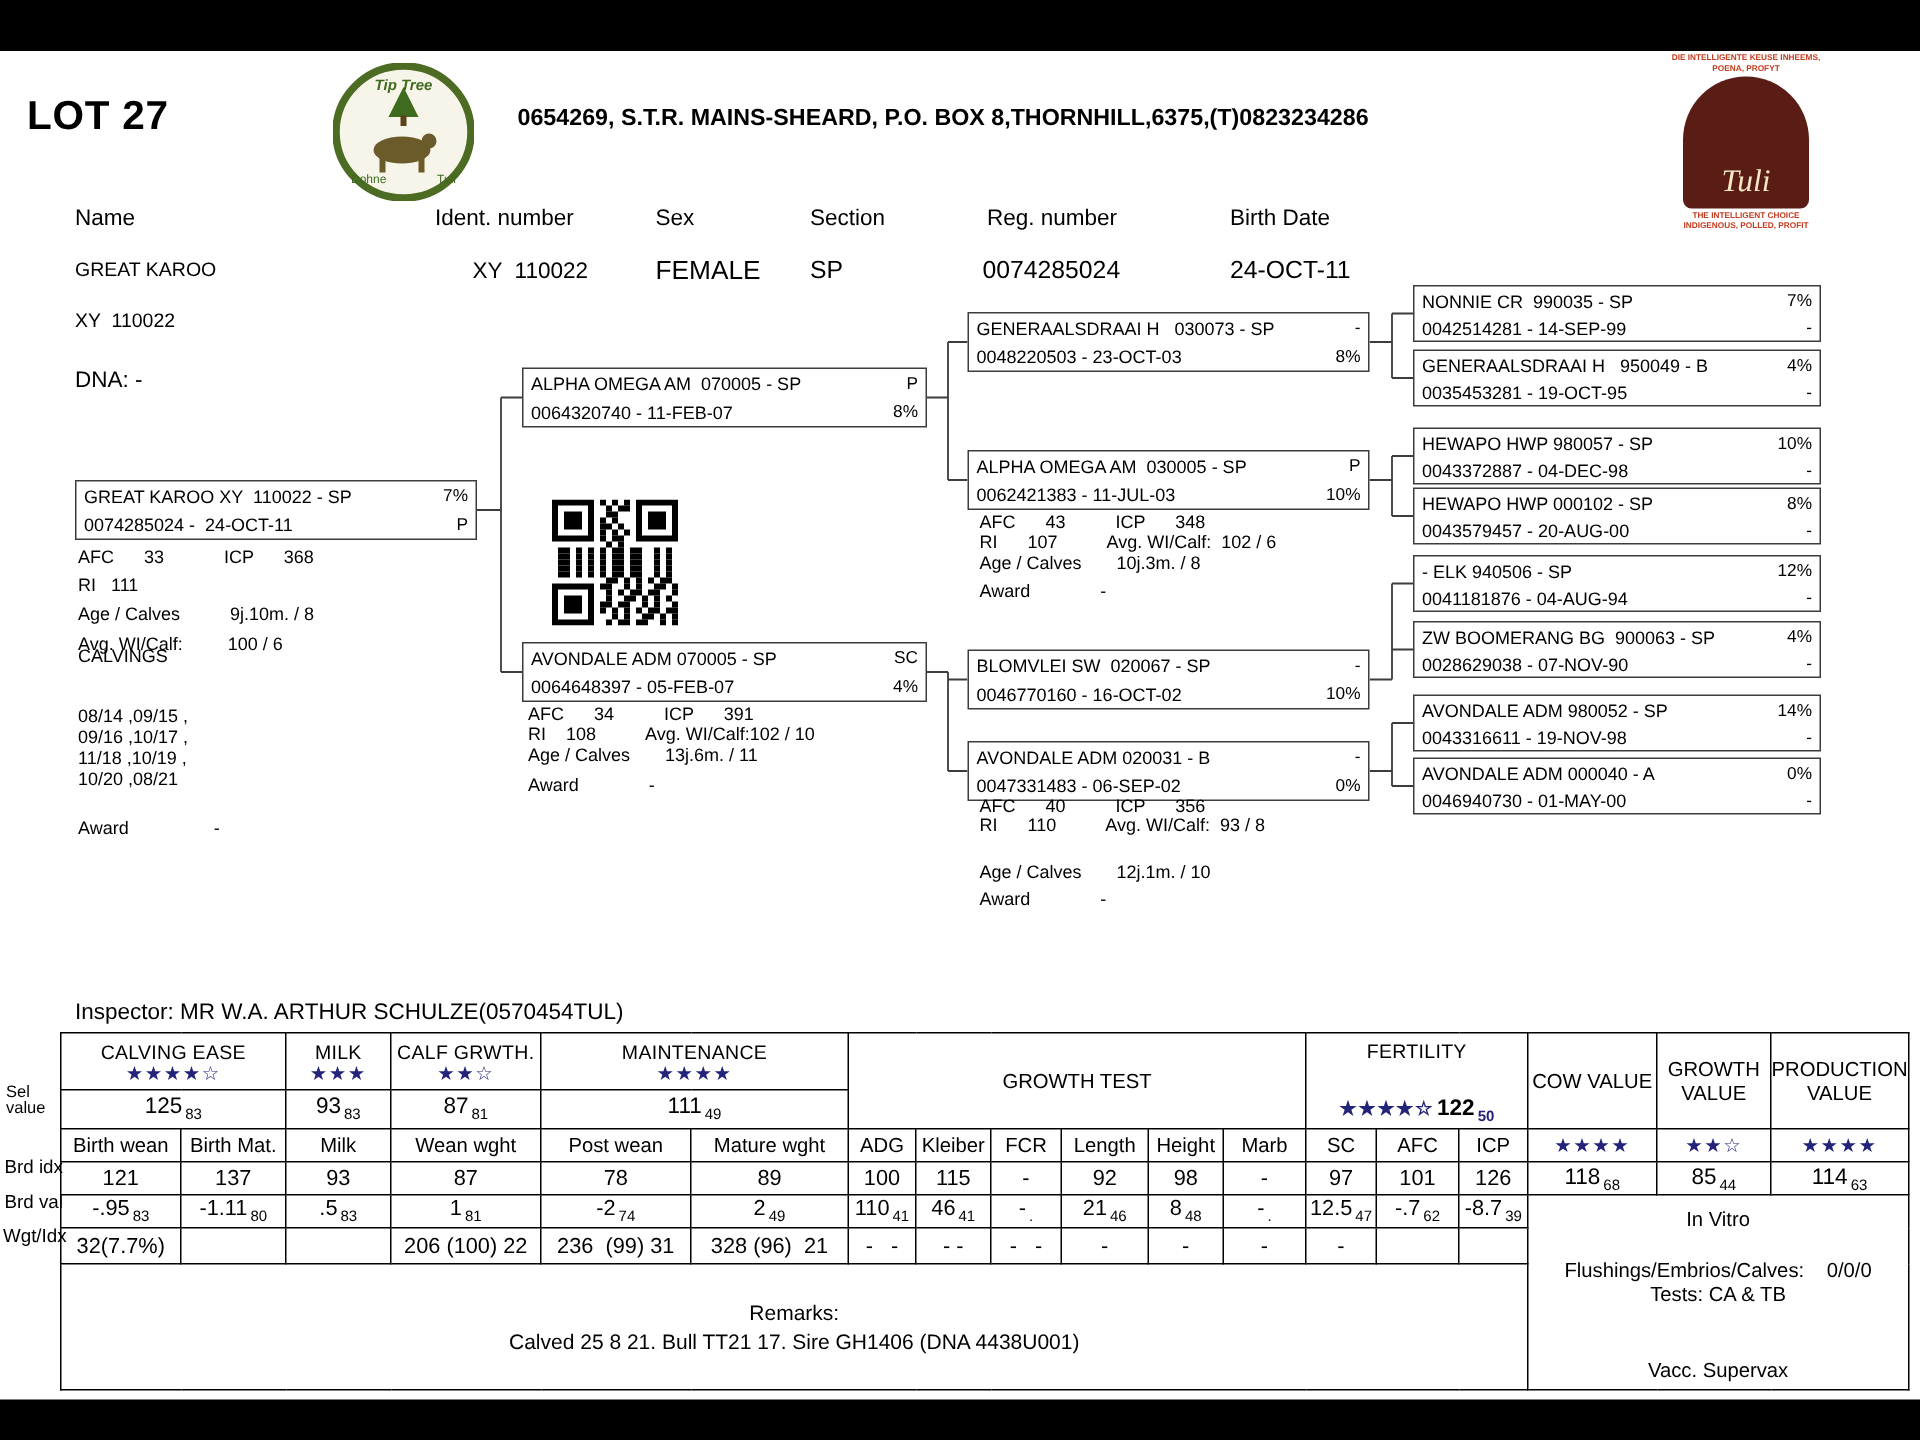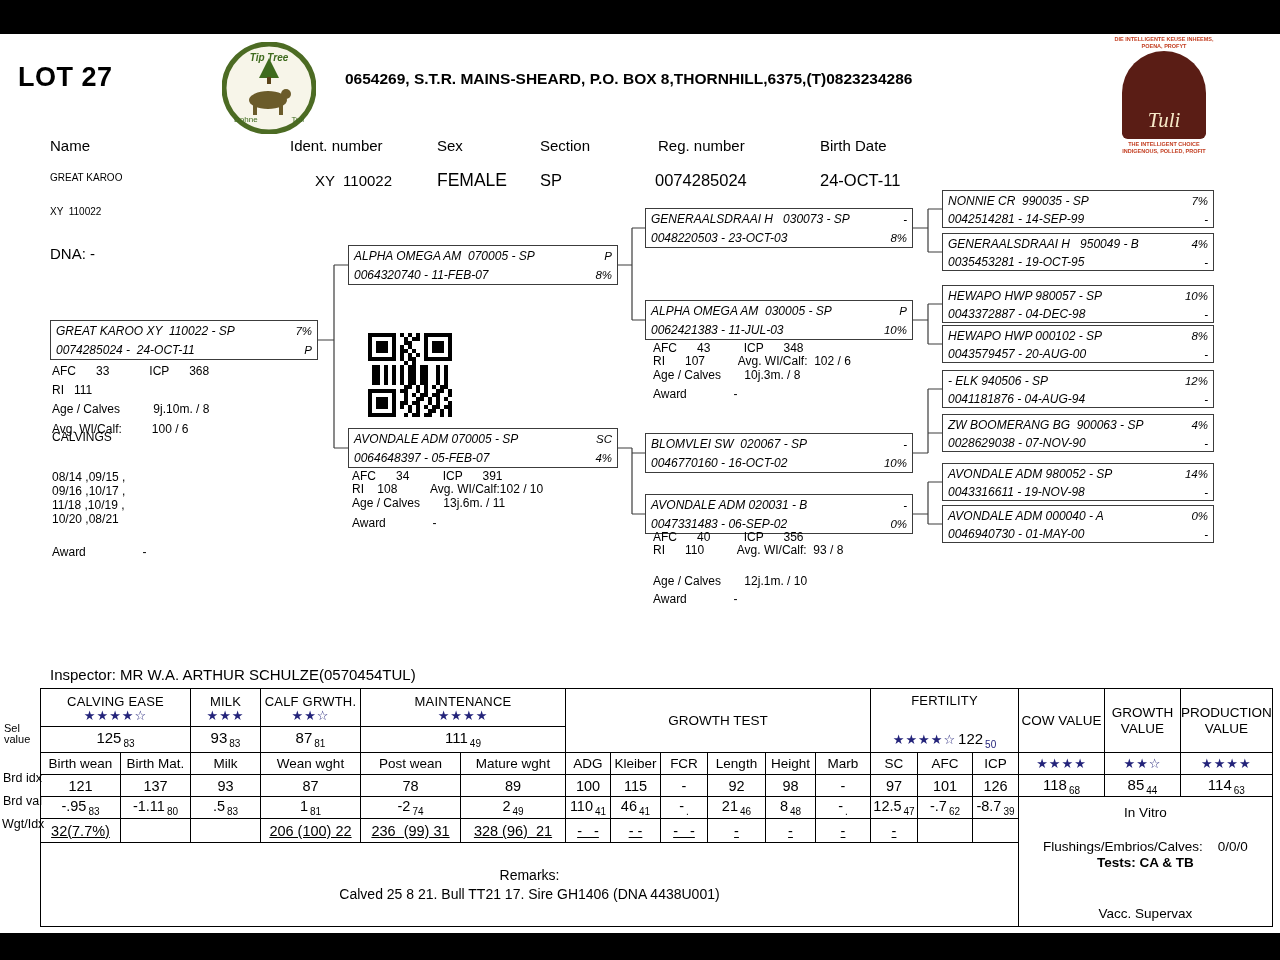--- a/index.html
+++ b/index.html
@@ -5,24 +5,24 @@
   * { margin:0; padding:0; box-sizing:border-box; }
   html,body { width:1280px; height:960px; }
   body { background:#fff; font-family:"Liberation Sans", sans-serif; color:#000; position:relative; overflow:hidden; }
   .abs { position:absolute; }
   .bar { position:absolute; left:0; width:1280px; background:#000; }
 
   .lot { font-size:27px; font-weight:bold; letter-spacing:.5px; }
   .address { font-size:15.5px; font-weight:600; }
 
   .info-label { position:absolute; font-size:15px; }
-  .info-val { position:absolute; font-size:10px; }
+  .info-val { position:absolute; font-size:13px; }
 
   
-  .pbox { position:absolute; border:1px solid #3c3c3c; background:#fff; height:40px; font-size:12px;font-style:italic; }
+  .pbox { position:absolute; border:1px solid #3c3c3c; background:#fff; height:40px; font-size:12px; }
   .pbox.small { height:38px; }
   .prow { display:flex; justify-content:space-between; padding:2px 5px 0 5px; height:19px; line-height:16px; white-space:pre; }
   .pbox.small .prow { height:18px; }
   .pr { font-size:11.5px; }
 
   .statline { position:absolute; font-size:12px; white-space:pre; }
 
   .inspector { position:absolute; font-size:15px; }
 
   
@@ -31,36 +31,36 @@
   .tt-right { position:absolute; bottom:10px; right:12px; font-size:8px; color:#3f6b1e; }
   .tuli-wrap { text-align:center; }
   .tuli-small { font-size:5.5px; line-height:6.5px; color:#c23c1f; font-weight:bold; }
   .tuli-head { width:84px; height:88px; margin:2px auto; background:#5a1d15; border-radius:44px 44px 6px 6px; position:relative; }
   .tuli-script { position:absolute; bottom:6px; width:100%; color:#f7e9c8; font-family:"Liberation Serif", serif; font-style:italic; font-size:21px; }
 
   
   table.btable { position:absolute; left:40px; top:688px; border-collapse:collapse; table-layout:fixed; }
   .btable th, .btable td { border:1px solid #000; font-weight:normal; text-align:center; padding:0; overflow:hidden; vertical-align:middle; }
   .tr-group { height:34px; } .tr-sel { height:24px; } .tr-head { height:22px; }
-  .tr-idx { height:22px; } .tr-val { height:22px; } .tr-wgt { height:24px;text-decoration:underline; } .tr-rem { height:84px; }
+  .tr-idx { height:22px; } .tr-val { height:22px; } .tr-wgt { height:24px; } .tr-rem { height:84px; }
   .glabel { font-size:13px; letter-spacing:.2px; padding-top:2px; }
   .stars { color:#23237a; font-size:13px; letter-spacing:1px; line-height:14px; }
   .gcenter { font-size:13.5px; vertical-align:middle; padding-bottom:12px; }
   .gfert { vertical-align:top; }
   .gfert .glabel { padding-top:4px; }
-  .gfert .fstars { margin-top:24px; }
+  .gfert .fstars { margin-top:24px;font-weight:bold; }
   .fsel { color:#000; font-size:15px; letter-spacing:0; margin-left:2px; }
   .vhead { font-size:13.5px; white-space:pre-line; line-height:16px; }
   .colh { font-size:13.5px; }
   .selv { font-size:15px; }
   .sub { font-size:10px; vertical-align:-4px; margin-left:2px; letter-spacing:0; }
   .numc { font-size:14.5px; white-space:pre; }
   .tleft { text-align:left; padding-left:2px; }
   .rpanel { vertical-align:top; text-align:left; padding:4px 0 0 6px; font-size:13.5px; }
-  .rp1 { margin-top:2px; } .rp2 { margin-top:19px; white-space:pre; } .rp3 { margin-top:1px;font-weight:bold; } .rp4 { margin-top:36px; }
+  .rp1 { margin-top:2px; } .rp2 { margin-top:19px; white-space:pre; } .rp3 { margin-top:1px; } .rp4 { margin-top:36px; }
   .remarks { vertical-align:top; text-align:left; padding:3px 8px; font-size:14px; line-height:19px; }
 
   .rowlabel { position:absolute; font-size:12.5px; }
   .rowlabel.two { font-size:11px; line-height:11px; white-space:pre-line; }
 </style>
 </head>
 <body>
 
 <div class="bar" style="top:0;height:34px"></div>
 <div class="bar" style="top:933px;height:27px"></div>

